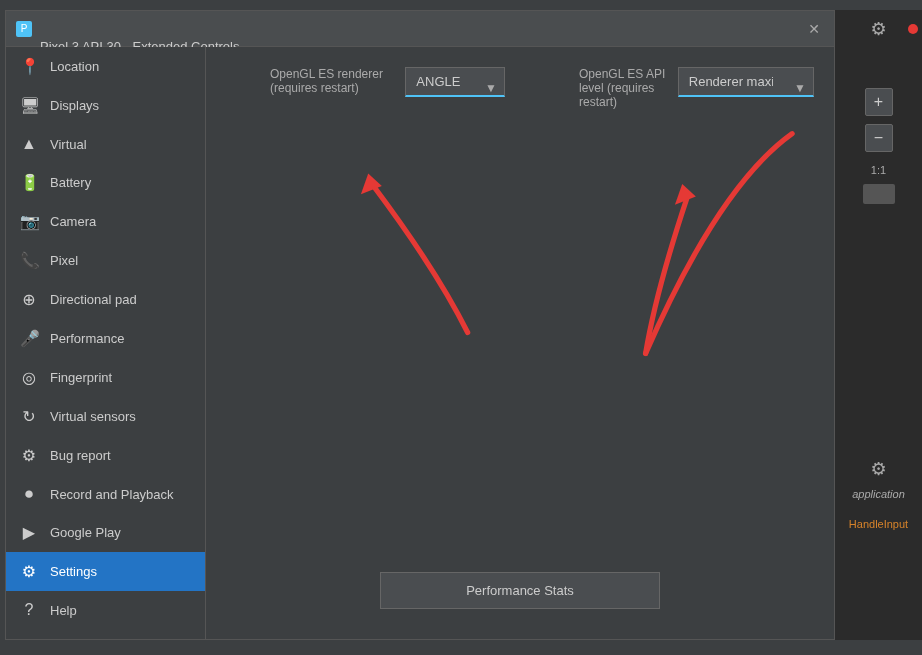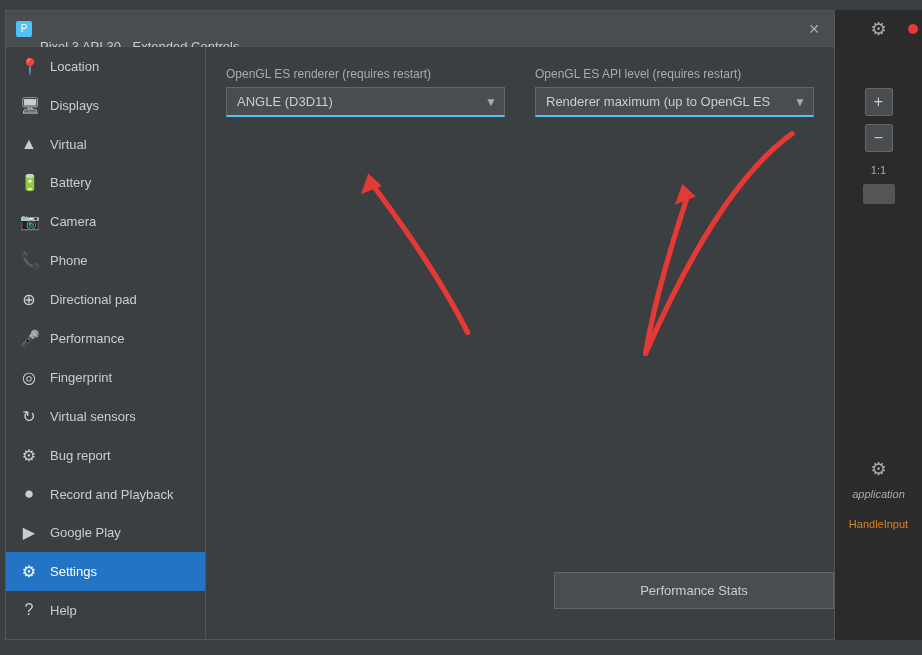--- a/index.html
+++ b/index.html
@@ -139,23 +139,23 @@
     }
 
     
     .settings-row {
       display: flex;
       gap: 30px;
       margin-bottom: 16px;
     }
     .settings-group {
       display: flex;
-      flex-direction: column;
       gap: 6px;
       flex: 1;
+      margin-left: 44px;
     }
     .settings-label {
       color: #aaa;
       font-size: 12px;
     }
     .settings-select-wrapper {
       position: relative;
     }
     .settings-select {
       background: #4a4d50;
@@ -179,21 +179,21 @@
       pointer-events: none;
     }
 
     
     .perf-button-container {
       position: absolute;
       bottom: 30px;
       left: 0;
       right: 0;
       display: flex;
-      justify-content: flex-end;
+      justify-content: center;
     }
     .perf-button {
       background: #4a4d50;
       color: #ccc;
       border: 1px solid #666;
       padding: 10px 40px;
       font-size: 13px;
       cursor: pointer;
       min-width: 280px;
     }
@@ -328,21 +328,21 @@
         <div class="sidebar-item">
           <span class="icon">🔋</span>
           <span>Battery</span>
         </div>
         <div class="sidebar-item">
           <span class="icon">📷</span>
           <span>Camera</span>
         </div>
         <div class="sidebar-item">
           <span class="icon">📞</span>
-          <span>Phone</span>
+          <span>Pixel</span>
         </div>
         <div class="sidebar-item">
           <span class="icon">⊕</span>
           <span>Directional pad</span>
         </div>
         <div class="sidebar-item">
           <span class="icon">🎤</span>
           <span>Performance</span>
         </div>
         <div class="sidebar-item">

